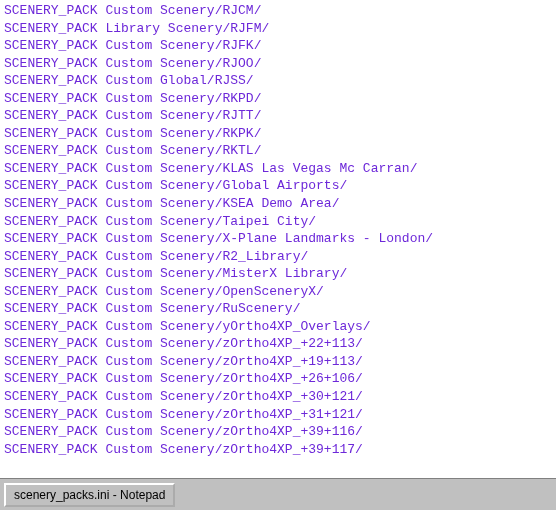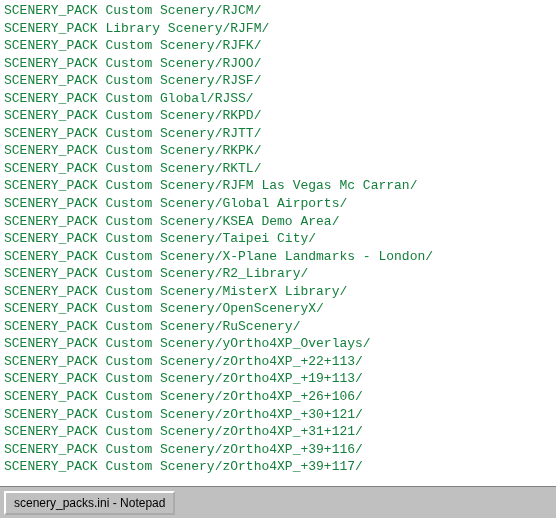--- a/index.html
+++ b/index.html
@@ -19,30 +19,30 @@
       width: 556px;
       height: 490px;
       overflow-y: auto;
       overflow-x: auto;
       background: #ffffff;
       padding: 2px 4px;
     }
     .line {
       white-space: nowrap;
       line-height: 1.35;
-      color: #15803d;
+      color: #6d28d9;
     }
     #taskbar {
       width: 556px;
       height: 32px;
       background: #c0c0c0;
       display: flex;
       align-items: center;
       position: absolute;
-      bottom: 4px;
+      bottom: 12px;
       left: 0;
       border-top: 1px solid #808080;
     }
     #taskbar-button {
       background: #c0c0c0;
       border: 2px outset #ffffff;
       height: 24px;
       padding: 0 8px;
       font-size: 12px;
       font-family: Arial, sans-serif;
@@ -51,27 +51,26 @@
     }
   </style>
 </head>
 <body>
 
 <div id="content-area">
 <div class="line">SCENERY_PACK Custom Scenery/RJCM/</div>
     <div class="line">SCENERY_PACK Library Scenery/RJFM/</div>
     <div class="line">SCENERY_PACK Custom Scenery/RJFK/</div>
     <div class="line">SCENERY_PACK Custom Scenery/RJOO/</div>
-    <div class="line">SCENERY_PACK Custom Scenery/RJSF/</div>
     <div class="line">SCENERY_PACK Custom Global/RJSS/</div>
     <div class="line">SCENERY_PACK Custom Scenery/RKPD/</div>
     <div class="line">SCENERY_PACK Custom Scenery/RJTT/</div>
     <div class="line">SCENERY_PACK Custom Scenery/RKPK/</div>
     <div class="line">SCENERY_PACK Custom Scenery/RKTL/</div>
-    <div class="line">SCENERY_PACK Custom Scenery/RJFM Las Vegas Mc Carran/</div>
+    <div class="line">SCENERY_PACK Custom Scenery/KLAS Las Vegas Mc Carran/</div>
     <div class="line">SCENERY_PACK Custom Scenery/Global Airports/</div>
     <div class="line">SCENERY_PACK Custom Scenery/KSEA Demo Area/</div>
     <div class="line">SCENERY_PACK Custom Scenery/Taipei City/</div>
     <div class="line">SCENERY_PACK Custom Scenery/X-Plane Landmarks - London/</div>
     <div class="line">SCENERY_PACK Custom Scenery/R2_Library/</div>
     <div class="line">SCENERY_PACK Custom Scenery/MisterX Library/</div>
     <div class="line">SCENERY_PACK Custom Scenery/OpenSceneryX/</div>
     <div class="line">SCENERY_PACK Custom Scenery/RuScenery/</div>
     <div class="line">SCENERY_PACK Custom Scenery/yOrtho4XP_Overlays/</div>
     <div class="line">SCENERY_PACK Custom Scenery/zOrtho4XP_+22+113/</div>

